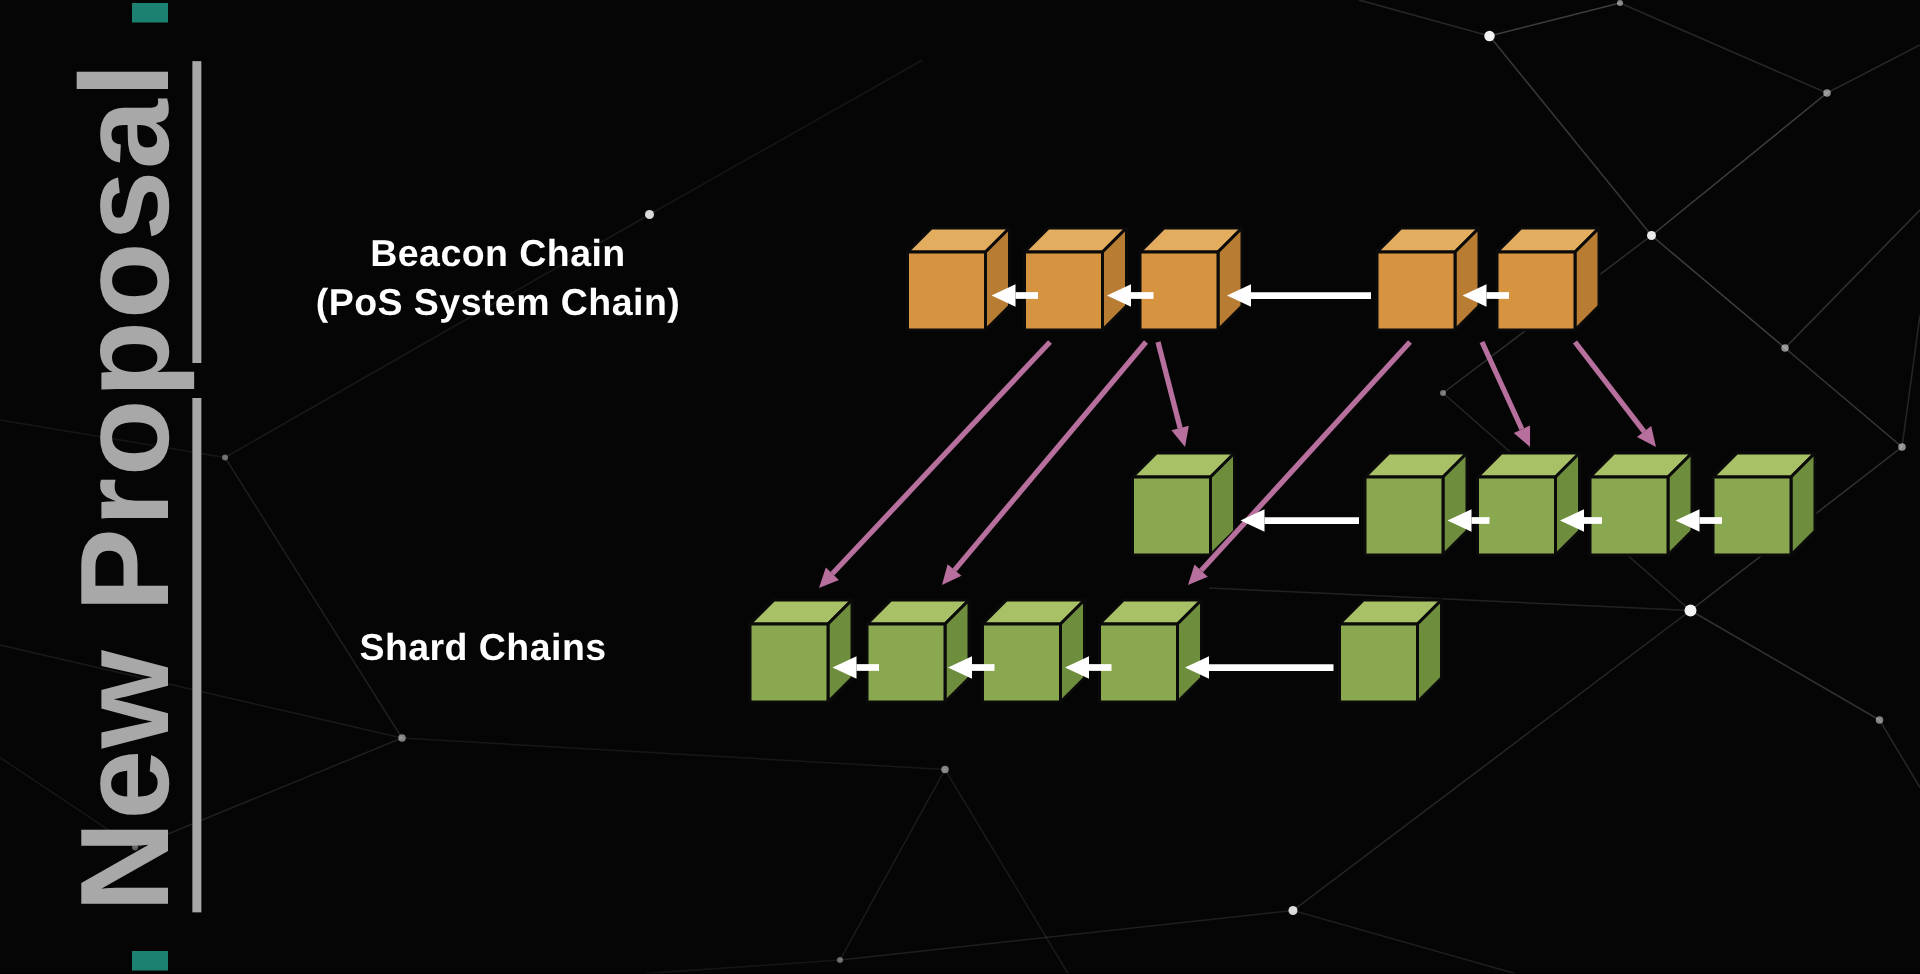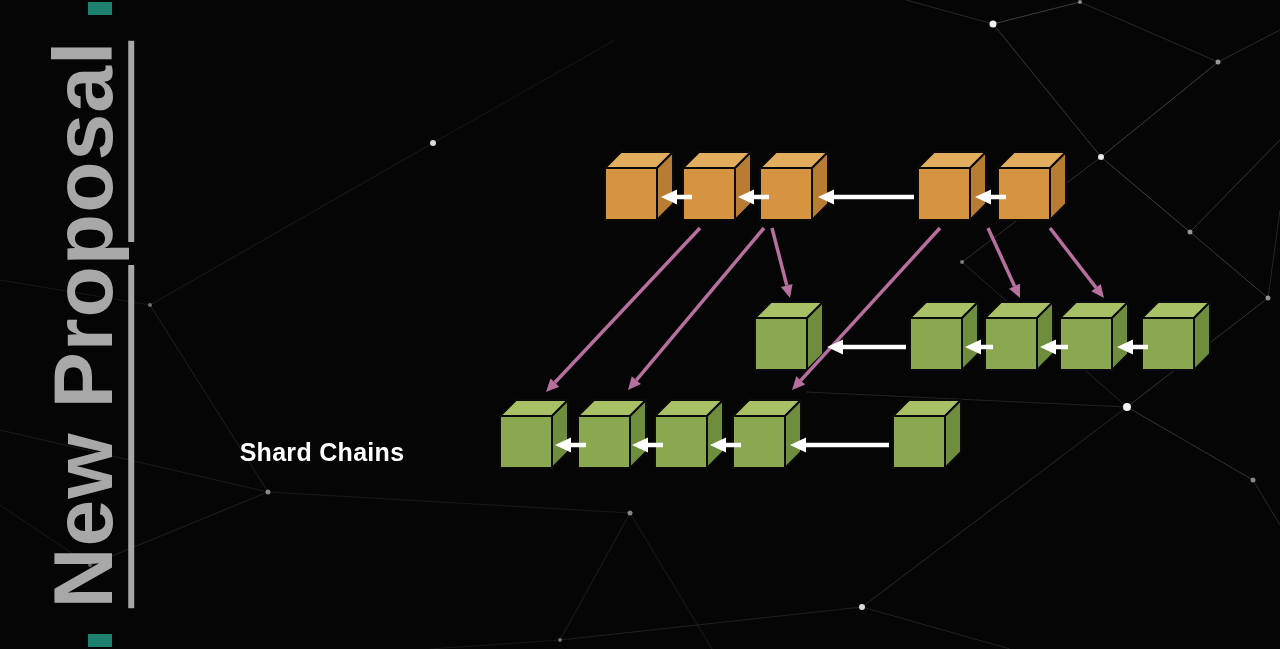--- a/index.html
+++ b/index.html
@@ -6,21 +6,21 @@
   .slide{
     position:relative;width:1280px;height:649px;overflow:hidden;
     font-family:"Liberation Sans",sans-serif;background:#050505;
   }
   .canvas{position:absolute;left:0;top:0;}
   .label{
     position:absolute;color:#fff;font-weight:700;font-size:25px;
     text-align:center;line-height:1.32;letter-spacing:.3px;
   }
   .beacon-label{left:172px;top:153px;width:320px;}
-  .shard-label{left:172px;top:416px;width:300px;margin-top:20px;}
+  .shard-label{left:172px;top:416px;width:300px;}
   .vtitle-wrap{
     position:absolute;left:6px;top:0;height:649px;width:156px;
     display:flex;align-items:center;justify-content:center;pointer-events:none;
   }
   .vtitle{
     transform:rotate(-90deg);white-space:nowrap;font-size:84px;font-weight:700;
     letter-spacing:1px;text-decoration:underline;
     text-decoration-thickness:6px;text-underline-offset:16px;
   }
   .accent{position:absolute;left:88px;width:24px;height:13px;}
@@ -161,14 +161,18 @@
       <polygon points="790,445 806,437.5 806,452.5" fill="#ffffff"></polygon>
     </svg>
 
   <div class="vtitle-wrap">
     <span class="vtitle" style="color: rgb(168, 168, 168);">New Proposal</span>
   </div>
 
   <div class="accent accent-top" style="background: rgb(29, 129, 113);"></div>
   <div class="accent accent-bottom" style="background: rgb(29, 129, 113);"></div>
 
+  <div class="label beacon-label" style="color: rgb(255, 255, 255);">
+    <div>Beacon Chain</div>
+    <div>(PoS System Chain)</div>
+  </div>
   <div class="label shard-label" style="color: rgb(255, 255, 255);">Shard Chains</div>
 </div>
 
 </body></html>

